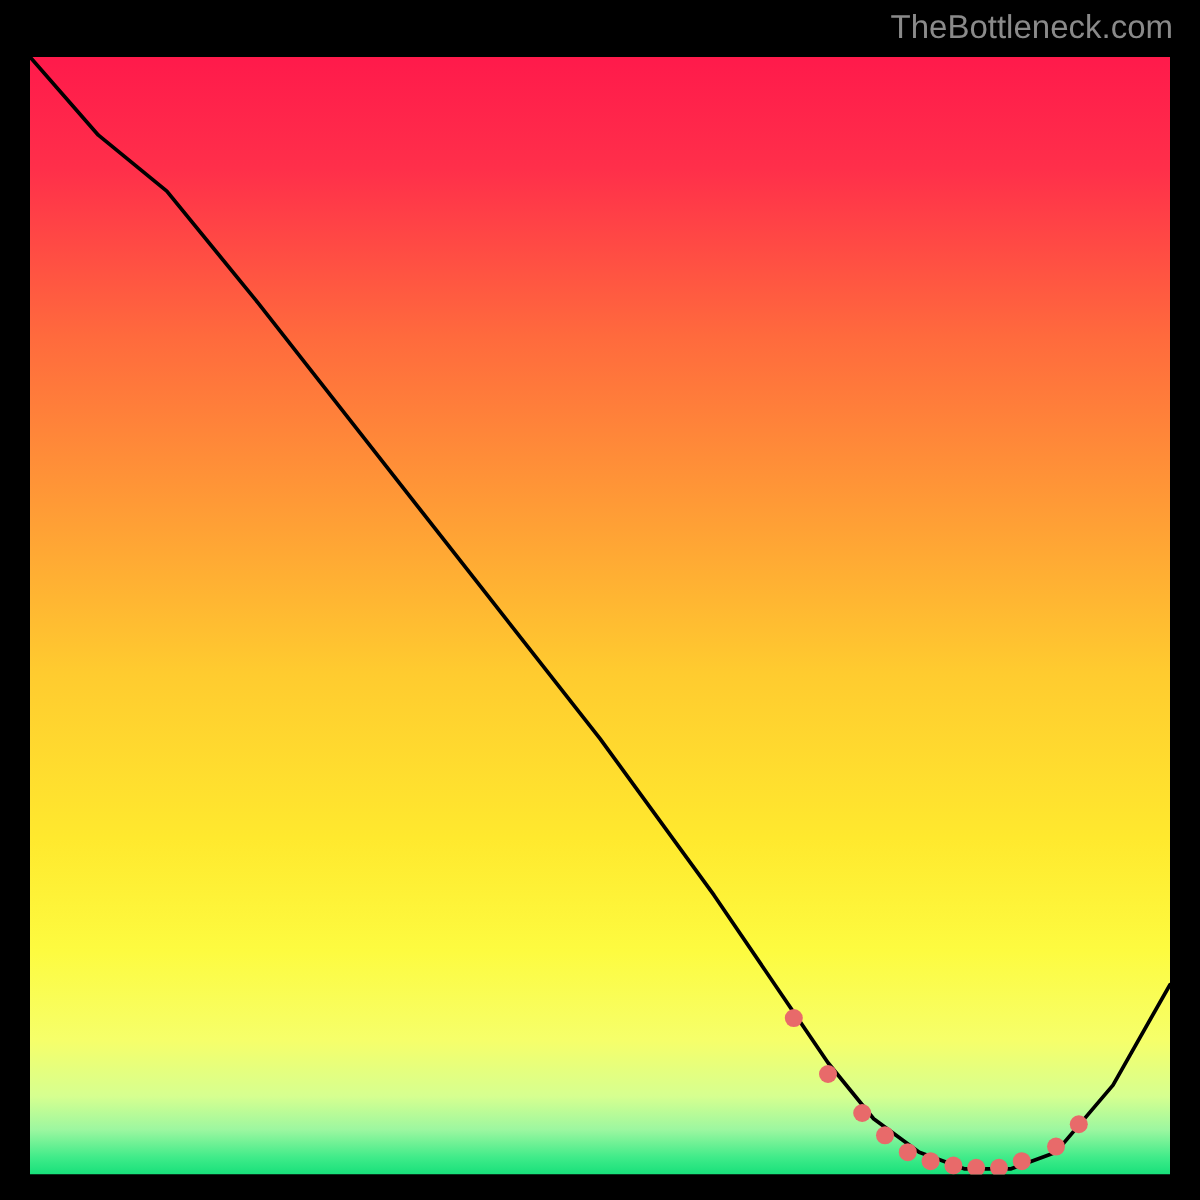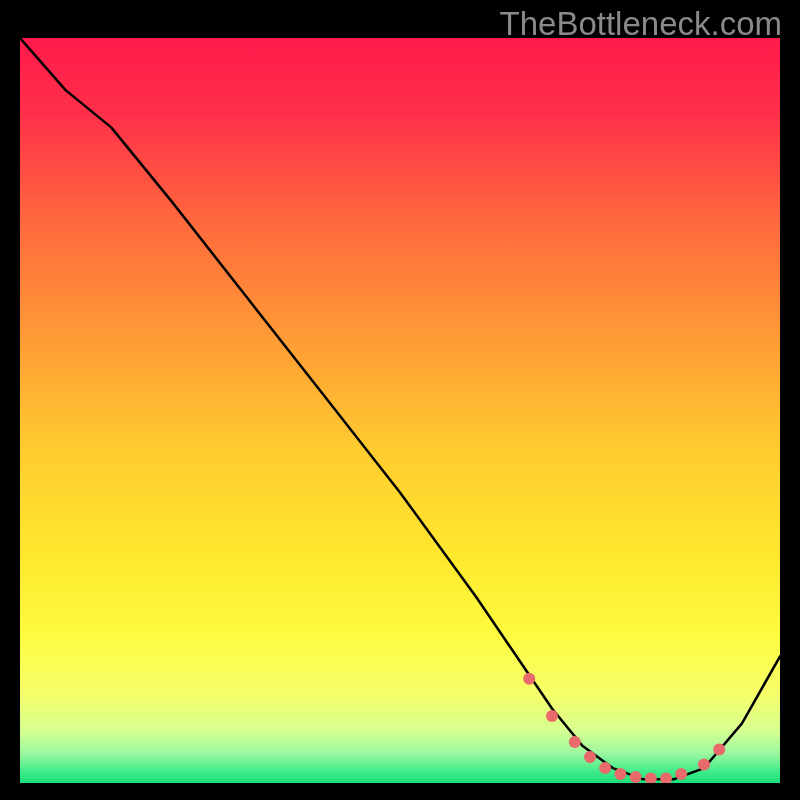--- a/index.html
+++ b/index.html
@@ -3,21 +3,21 @@
 <meta charset="utf-8">
 <style>
   * { margin: 0; padding: 0; box-sizing: border-box; }
   body { width: 800px; height: 800px; background: #000; position: relative; overflow: hidden; }
   .watermark {
     position: absolute;
     top: 5px;
     right: 18px;
     color: #8a8a8a;
     font-family: Arial, sans-serif;
-    font-size: 33px;
+    font-size: 22px;
     font-weight: normal;
     z-index: 10;
   }
   .chart-area {
     position: absolute;
     left: 20px;
     top: 38px;
     width: 760px;
     height: 745px;
   }

